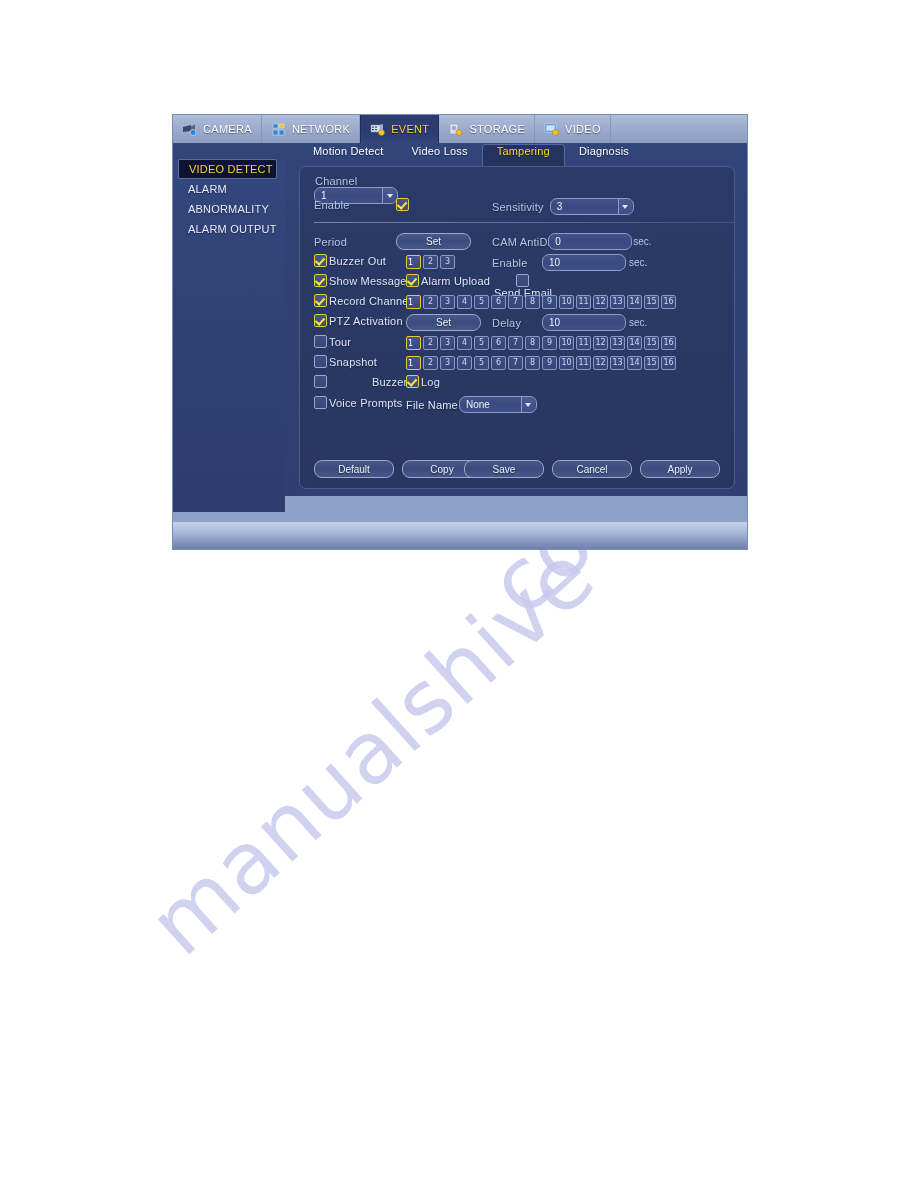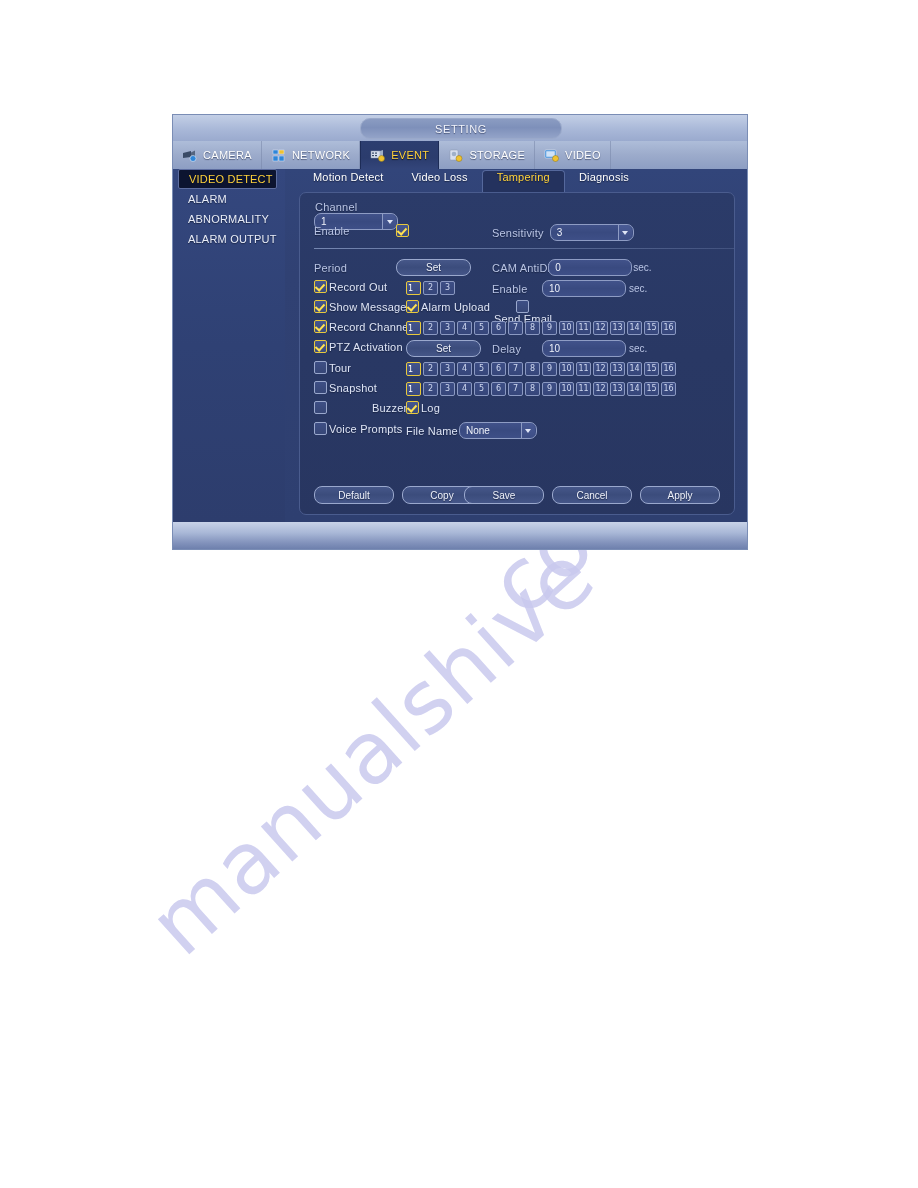--- a/index.html
+++ b/index.html
@@ -71,21 +71,21 @@
     text-shadow:0 1px 1px rgba(0,0,0,.7);
   }
   .nav .ico{width:16px;height:13px;display:block;flex:0 0 auto;}
 
   
   #bodyarea{
     position:relative;width:100%;height:353px;
     background:linear-gradient(180deg,#32457a 0%,#304173 30%,#2e3f70 100%);
   }
   #sidebar{
-    position:absolute;left:0;top:0;width:112px;height:353px;
+    position:absolute;left:0;top:16px;width:112px;height:353px;
     background:linear-gradient(180deg,#34477e 0%,#2f4174 50%,#2d3d6d 100%);
   }
   .side-item{
     height:20px;margin:0 3px 0 5px;display:flex;align-items:center;
     padding-left:10px;font-size:11px;color:#e9edf8;letter-spacing:.2px;
     cursor:pointer;text-shadow:0 1px 1px rgba(10,18,40,.6);
   }
   .side-item.active{
     background:#0c1430;color:#ffd23a;
     border:1px solid #5d6da0;border-radius:2px;
@@ -213,23 +213,20 @@
 </head>
 <body>
 
 <div id="watermark">
   <div class="wm-text" id="wm1">manualshive</div>
   <div class="wm-text" id="wm2">com</div>
 </div>
 
 <div id="win">
 
-  <div id="titlebar">
-    <div id="setting-pill">SETTING</div>
-  </div>
 
   <div id="navrow">
 
     <div class="nav">
       <span class="ico">
         <svg viewBox="0 0 16 13" width="16" height="13">
           <path d="M1 4 L9 2 L9 8 L1 9 Z" fill="#3a4a66"></path>
           <path d="M9 3.5 L13 1.5 L13 8 L9 6.5 Z" fill="#55657f"></path>
           <circle cx="11" cy="9.5" r="3" fill="#2f86d8"></circle>
           <circle cx="11" cy="9.5" r="3" fill="none" stroke="#e8eef8" stroke-width=".6"></circle>
@@ -359,21 +356,21 @@
         <div class="row" style="left:192px;top:66px;">
           <span class="lbl">CAM AntiDi</span>
           <div class="inp" style="width:82px;margin-left:-2px;">
             <span class="val">0</span>
           </div>
           <span class="secunit" style="margin-left:1px;">sec.</span>
         </div>
 
         <div class="row" style="left:14px;top:87px;">
           <span class="cb on"></span>
-          <span class="lbl lbl-w">Record Out</span>
+          <span class="lbl lbl-w">Buzzer Out</span>
         </div>
         <div class="row chips" id="alarmout-chips" style="left:106px;top:88px;">
             <span class="chip sel">1</span>
             <span class="chip">2</span>
             <span class="chip">3</span>
           </div>
         <div class="row" style="left:192px;top:87px;">
           <span class="lbl" style="width:50px;">Enable</span>
           <div class="inp" style="width:82px;">
             <span class="val">10</span>

